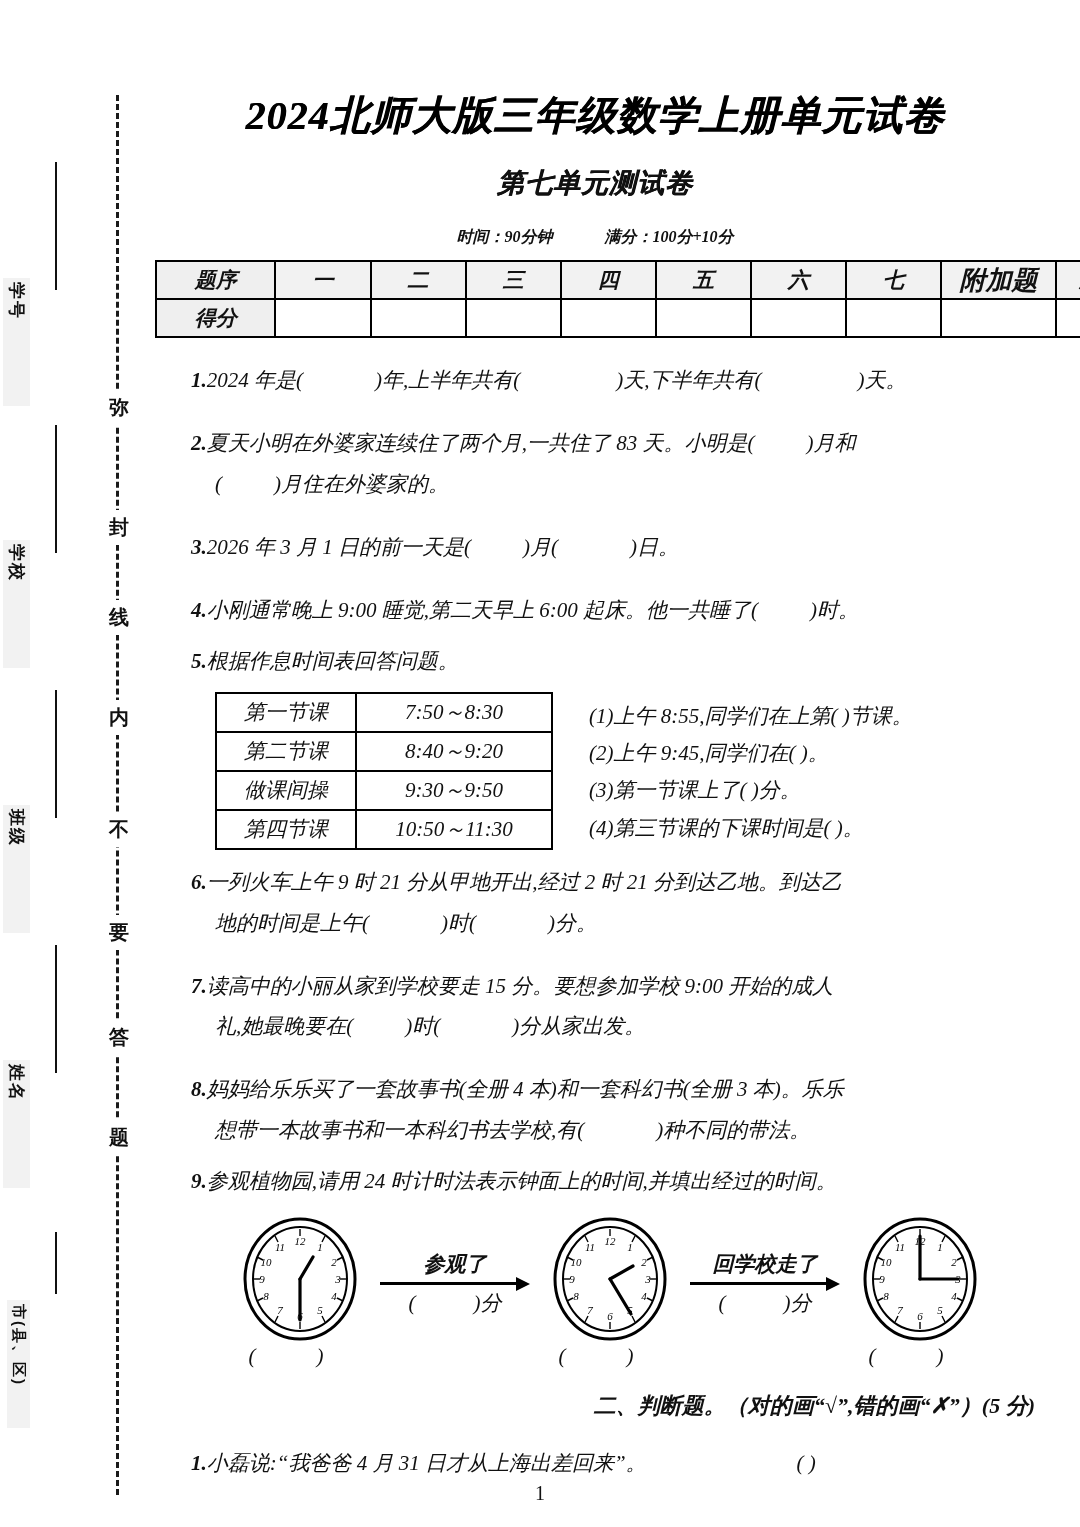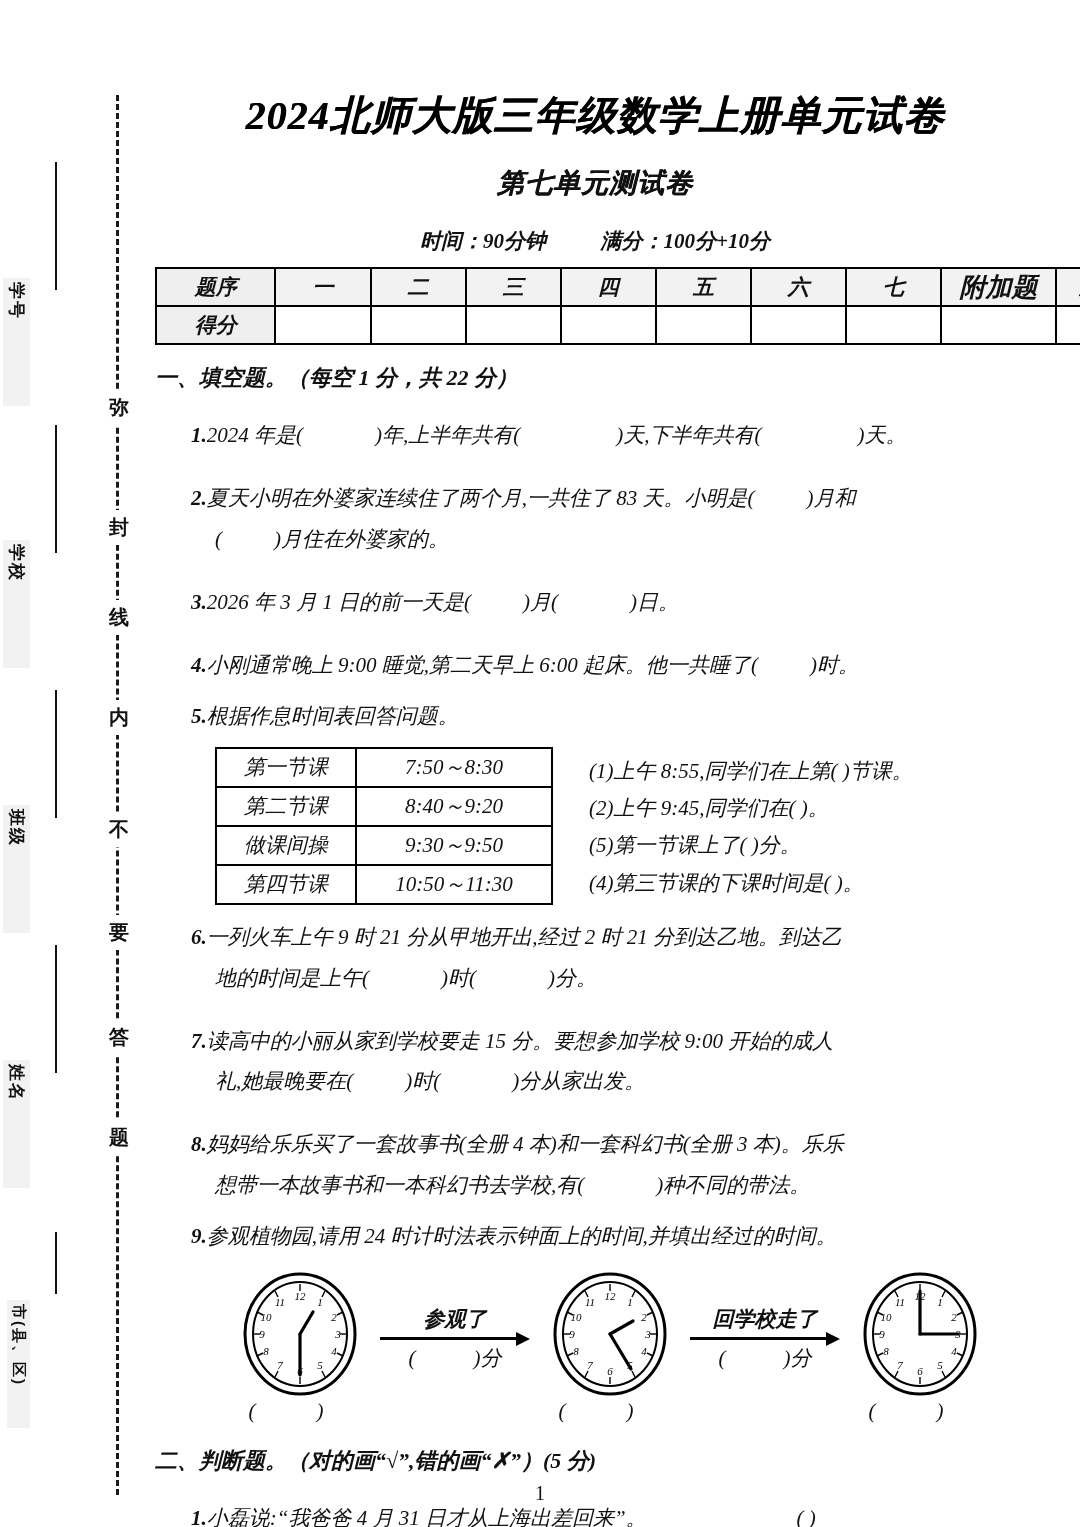--- a/index.html
+++ b/index.html
@@ -42,21 +42,21 @@
     text-align:center;font-family:"Liberation Serif","DejaVu Serif",serif;
     font-weight:bold;font-size:40px;letter-spacing:1px;
     margin-top:88px;color:#000;
     text-shadow:0.6px 0 0 #000;
   }
   .sub-title{
     text-align:center;font-weight:bold;font-size:27px;margin-top:22px;
     letter-spacing:1px;text-shadow:0.5px 0 0 #000;
   }
   .meta-line{
-    text-align:center;font-weight:bold;font-size:21px;margin-top:26px;
+    text-align:center;font-weight:bold;font-size:16px;margin-top:26px;
   }
   .meta-line .gap{display:inline-block;width:44px;}
 
   
   table.score{
     border-collapse:collapse;margin-top:12px;width:992px;
     table-layout:fixed;
   }
   table.score td{
     border:2px solid #000;height:36px;text-align:center;
@@ -193,21 +193,20 @@
         <td></td>
         <td></td>
         <td></td>
         <td></td>
         <td></td>
         <td></td>
       </tr>
     </tbody>
       </table>
 
-    <div class="sec-head">一、填空题。（每空 1 分，共 22 分）</div>
 
     <div class="q">
       <span class="num">1.</span><span>2024 年是(</span><span class="bk w2"></span><span>)年,上半年共有(</span><span class="bk w3"></span><span>)天,下半年共有(</span><span class="bk w3"></span><span>)天。</span>
     </div>
 
     <div class="q">
       <span class="num">2.</span><span>夏天小明在外婆家连续住了两个月,一共住了 83 天。小明是(</span><span class="bk w1"></span><span>)月和</span>
       <span class="indent"><span>(</span><span class="bk w1"></span><span>)月住在外婆家的。</span></span>
     </div>
 
@@ -240,21 +239,21 @@
         </tr>
         <tr>
           <td class="c1">第四节课</td>
           <td class="c2">10:50～11:30</td>
         </tr>
       </tbody>
         </table>
       <div class="sub-qs">
         <div>(1)上午 8:55,同学们在上第(        )节课。</div>
         <div>(2)上午 9:45,同学们在(               )。</div>
-        <div>(5)第一节课上了(       )分。</div>
+        <div>(3)第一节课上了(       )分。</div>
         <div>(4)第三节课的下课时间是(             )。</div>
       </div>
     </div>
 
     <div class="q" style="margin-top:12px;">
       <span class="num">6.</span><span>一列火车上午 9 时 21 分从甲地开出,经过 2 时 21 分到达乙地。到达乙</span>
       <span class="indent"><span>地的时间是上午(</span><span class="bk w2"></span><span>)时(</span><span class="bk w2"></span><span>)分。</span></span>
     </div>
 
     <div class="q">
@@ -399,21 +398,21 @@
               <text x="25" y="50">10</text>
               <text x="39" y="35">11</text>
           </g>
           <line x1="59" y1="63" x2="97" y2="63" stroke="#000" stroke-width="3.2" stroke-linecap="round"></line>
           <line x1="59" y1="63" x2="59" y2="20" stroke="#000" stroke-width="3.2" stroke-linecap="round"></line>
         </svg>
         <div class="paren">(            )</div>
       </div>
     </div>
 
-    <div class="sec-head" style="margin-top:22px;">二、判断题。（对的画“√”,错的画“✗”）(5 分)</div>
+    <div class="sec-head" style="margin-top:22px;text-align:right;">二、判断题。（对的画“√”,错的画“✗”）(5 分)</div>
 
     <div class="q">
       <span class="num">1.</span><span>小磊说:“我爸爸 4 月 31 日才从上海出差回来”。</span><span class="tail-gap"></span><span>(        )</span>
     </div>
 
   </div>
 
   <div class="page-no">1</div>
 </div>
 

